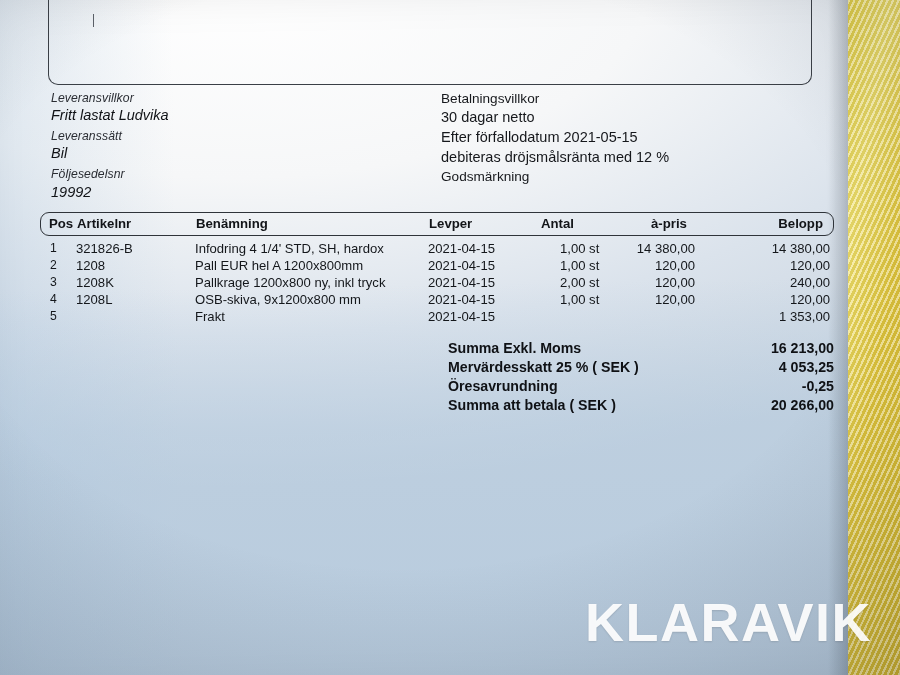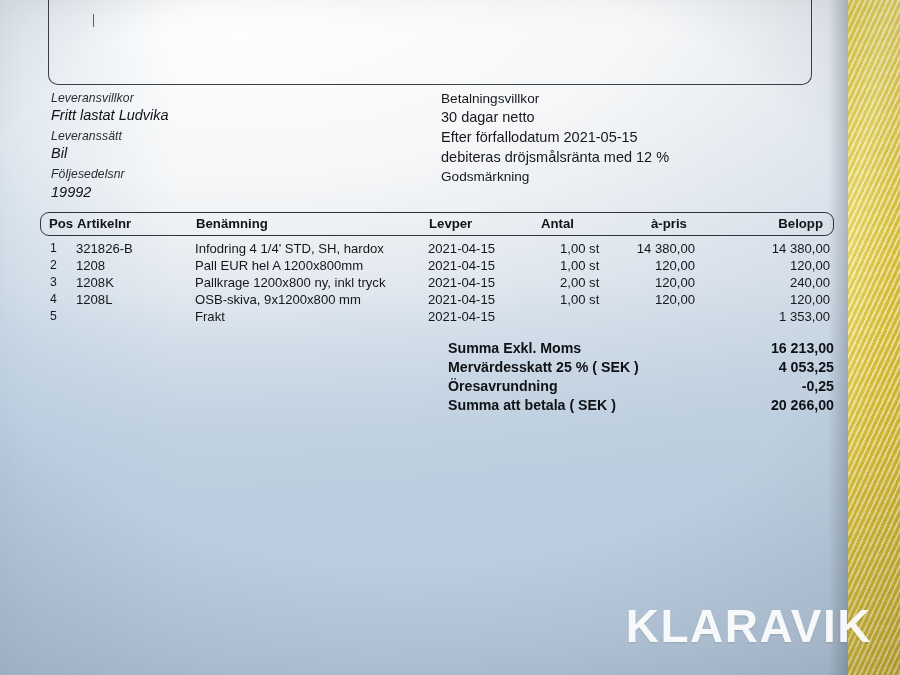--- a/index.html
+++ b/index.html
@@ -187,21 +187,21 @@
   }
   .trow { position: relative; height: 19px; }
   .trow .t-lbl { position: absolute; left: 0; top: 0; white-space: nowrap; }
   .trow .t-val { position: absolute; right: 0; top: 0; }
 
   
   .watermark {
     position: absolute;
     right: 28px;
     bottom: 22px;
-    font-size: 46px;
+    font-size: 54px;
     font-weight: bold;
     letter-spacing: 1.5px;
     color: rgba(255,255,255,0.92);
     font-family: "Liberation Sans", sans-serif;
     text-shadow: 0 1px 2px rgba(0,0,0,0.12);
     z-index: 30;
   }
 
   
   .vignette {

